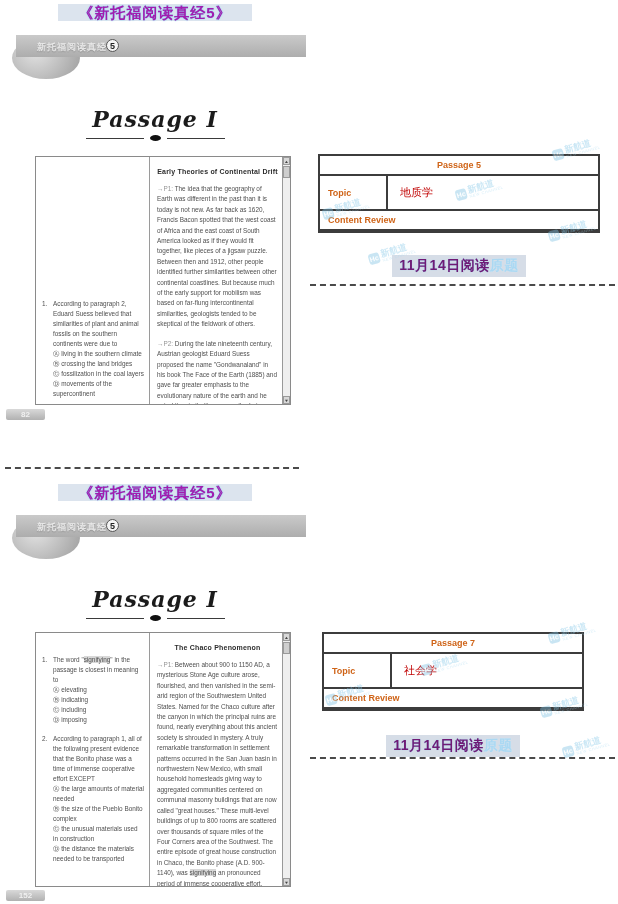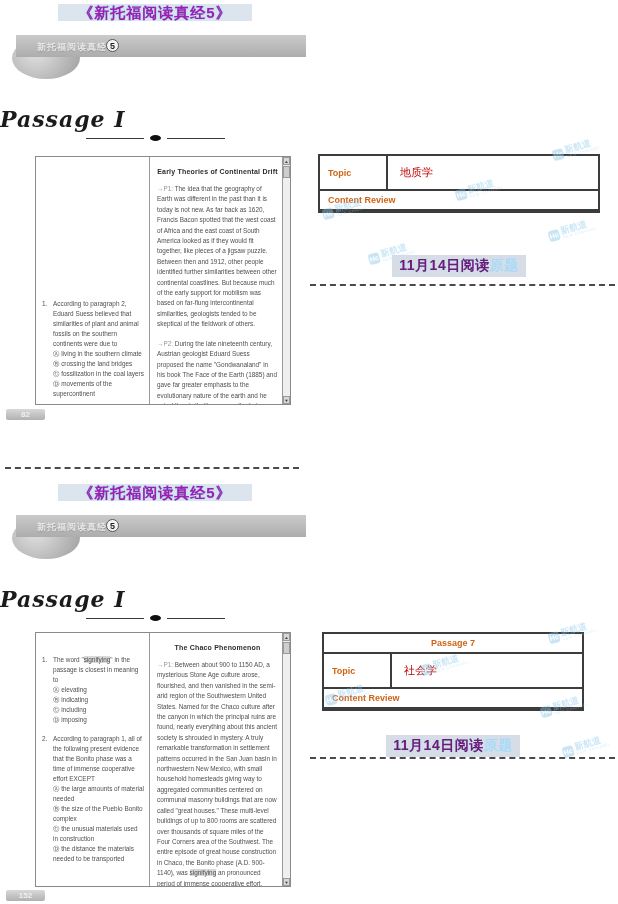--- a/index.html
+++ b/index.html
@@ -18,21 +18,21 @@
       background:radial-gradient(circle at 35% 30%,#e4e4e4,#9c9c9c);z-index:1}
   .band{position:absolute;left:16px;top:35px;width:290px;height:22px;z-index:2;
       background:linear-gradient(#cacaca,#adadad)}
   .band-label{position:absolute;left:21px;top:6px;font-size:9px;font-weight:bold;
       color:rgba(255,255,255,.72);letter-spacing:1px;text-shadow:0 1px 1px rgba(0,0,0,.18)}
   .band-num{position:absolute;left:90px;top:4px;width:13px;height:13px;border-radius:50%;
       background:#f4f4f4;border:1px solid #555;color:#222;font-size:9px;font-weight:bold;
       text-align:center;line-height:13px;box-sizing:border-box}
 
   
-  .passage-heading{position:absolute;left:0;top:106px;width:310px;text-align:left}
+  .passage-heading{position:absolute;left:0;top:106px;width:310px;text-align:center}
   .ph-text{font-family:"DejaVu Serif","Liberation Serif",serif;font-style:italic;font-weight:bold;
       font-size:22px;color:#1b1b1b;letter-spacing:1px}
   .ph-rule{margin-top:3px;display:flex;align-items:center;justify-content:center;gap:6px}
   .ph-line{width:58px;height:1px;background:#3a3a3a}
   .ph-oval{width:11px;height:6px;background:#101010;border-radius:50%}
 
   
   .book-box{position:absolute;left:35px;width:254px;border:1px solid #8a8a8a;background:#fff;
       overflow:hidden;box-sizing:content-box}
   .col-left{position:absolute;left:0;top:0;bottom:0;width:113px;padding:6px 5px 0 6px;box-sizing:border-box}
@@ -139,20 +139,21 @@
         <div class="sthumb"></div>
         <div class="sbtn bot">
             <span class="sarrow">▼</span>
           </div>
       </div>
     </div>
 
     <div class="page-badge" style="top:409px">82</div>
 
     <div class="info-table" style="left:318px;top:154px;width:282px">
+      <div class="it-row it-header">Passage 5</div>
       <div class="it-row it-topic">
         <div class="it-topic-label">Topic</div>
         <div class="it-topic-value">地质学</div>
       </div>
       <div class="it-row it-cr">Content Review</div>
     </div>
 
     <div class="pred-banner" style="left:318px;top:255px;width:282px">
       <span class="pb"><span class="pb-main">11月14日阅读</span><span class="pb-tail">原题</span></span>
     </div>

